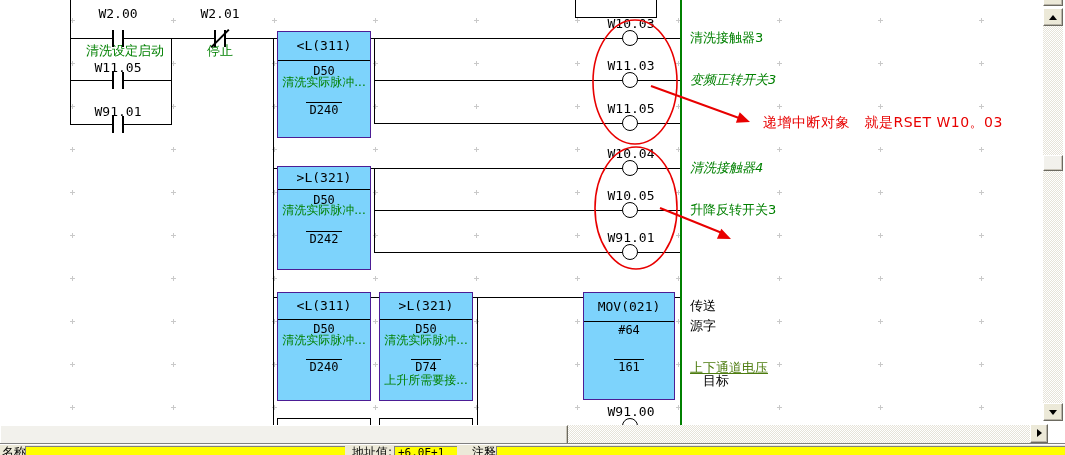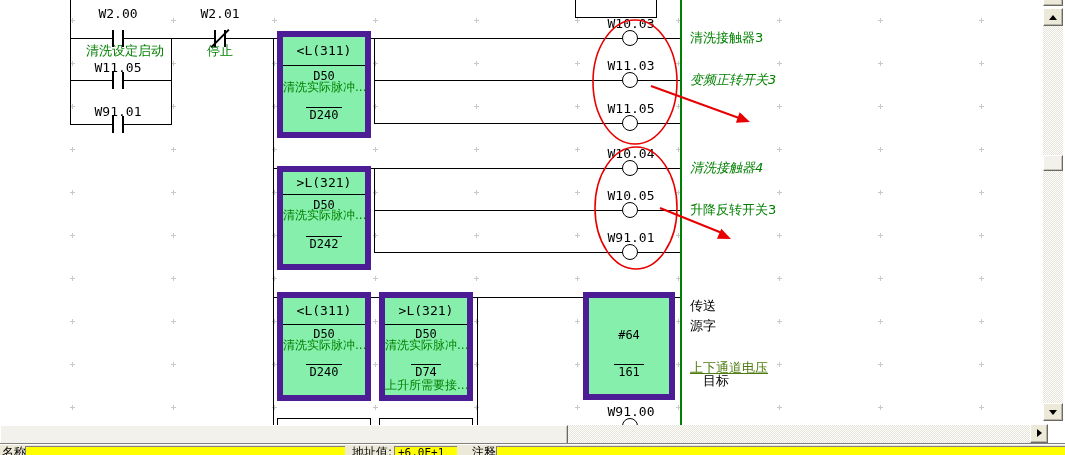--- a/index.html
+++ b/index.html
@@ -15,21 +15,21 @@
   .mono{font-family:"DejaVu Sans Mono","Liberation Mono",monospace;}
   .addr-label{position:absolute;transform:translateX(-50%);white-space:nowrap;
               font-family:"DejaVu Sans Mono","Liberation Mono",monospace;font-size:13px;line-height:12px;background:#fff;padding:0 1px;}
   .com-label{position:absolute;white-space:nowrap;color:#008000;font-size:13px;line-height:13px;}
   .com-center{transform:translateX(-50%);}
   .contact{position:absolute;width:18px;height:17px;}
   .tick{position:absolute;top:0;width:2px;height:17px;background:#000;}
   .gap{position:absolute;left:5px;top:7px;width:8px;height:3px;background:#fff;}
   .slash{position:absolute;left:8px;top:-4px;width:2px;height:25px;background:#000;transform:rotate(45deg);}
   .coil{position:absolute;width:16px;height:16px;border:1px solid #000;border-radius:50%;background:#fff;box-sizing:border-box;}
-  .blk{position:absolute;border:6px solid #4c1d95;background:#86efac;box-sizing:border-box;padding-left:23px;}
+  .blk{position:absolute;border:1px solid #4c1d95;background:#7dd3fc;box-sizing:border-box;padding-left:23px;}
   .blk-title{position:absolute;left:0;right:0;top:0;border-bottom:1px solid #000;text-align:center;
              font-family:"DejaVu Sans Mono","Liberation Mono",monospace;white-space:nowrap;}
   .blk-row{position:absolute;left:0;right:0;text-align:center;font-size:12px;line-height:12px;white-space:nowrap;}
   .r-addr{font-family:"DejaVu Sans Mono","Liberation Mono",monospace;color:#000;}
   .r-com{color:#008000;font-size:12px;}
   .ov{border-top:1px solid #000;padding:1px 4px 0 4px;display:inline-block;}
   .pbox{position:absolute;border:1px solid #000;background:#fff;box-sizing:border-box;}
   .op-label{position:absolute;white-space:nowrap;font-size:13px;line-height:13px;}
   .op-green{color:#4d7c0f;text-decoration:underline;}
   .red-text{position:absolute;color:#e80000;font-size:14px;line-height:14px;letter-spacing:0.5px;white-space:nowrap;}
@@ -233,20 +233,21 @@
           <div class="blk-row r-addr" style="top: 66px;"><span class="ov">D240</span></div>
         </div>
         <div class="blk" style="left: 379px; top: 292px; width: 94px; height: 109px;">
           <div class="blk-title" style="height: 26px; line-height: 26px;">&gt;L(321)</div>
           <div class="blk-row r-addr" style="top: 30px;">D50</div>
           <div class="blk-row r-com" style="top: 41px;">清洗实际脉冲...</div>
           <div class="blk-row r-addr" style="top: 66px;"><span class="ov">D74</span></div>
           <div class="blk-row r-com" style="top: 81px;">上升所需要接...</div>
         </div>
         <div class="blk" style="left: 583px; top: 292px; width: 92px; height: 108px;">
+          <div class="blk-title" style="height: 28px; line-height: 28px;">MOV(021)</div>
           <div class="blk-row r-addr" style="top: 31px;">#64</div>
           <div class="blk-row r-addr" style="top: 66px;"><span class="ov">161</span></div>
         </div>
         <div class="addr-label mono" style="left: 631px; top: 18px;">W10.03</div>
         <div class="com-label" style="left: 690px; top: 31px;">清洗接触器3</div>
         <div class="coil" style="left: 622px; top: 30px;"></div>
         <div class="addr-label mono" style="left: 631px; top: 60px;">W11.03</div>
         <div class="com-label" style="left: 690px; top: 73px; font-style: italic;">变频正转开关3</div>
         <div class="coil" style="left: 622px; top: 72px;"></div>
         <div class="addr-label mono" style="left: 631px; top: 103px;">W11.05</div>
@@ -281,20 +282,21 @@
       <ellipse cx="636" cy="208" rx="41" ry="61" fill="none" stroke="#e80000" stroke-width="1.6"></ellipse>
       <g>
         <line x1="651" y1="86" x2="739" y2="118" stroke="#e80000" stroke-width="2"></line>
         <polygon points="750,122 735.9,122.7 739.7,112.3" fill="#e80000"></polygon>
       </g>
       <g>
         <line x1="660" y1="208" x2="722" y2="233" stroke="#e80000" stroke-width="2"></line>
         <polygon points="731,239 716.9,238.8 721.3,228.7" fill="#e80000"></polygon>
       </g>
     </svg>
+    <div class="red-text" style="left:763px;top:115px;">递增中断对象　就是RSET W10。03</div>
   </div>
 
   <div class="sbtn" id="vfrag"></div>
   <div id="vscroll">
     <div class="sbtn" style="left:0;top:0;width:20px;height:18px;">
       <div class="tri tri-up"></div>
     </div>
     <div class="track" style="position:absolute;left:0;top:18px;width:20px;height:377px;"></div>
     <div class="thumb" style="left:0;top:147px;width:20px;height:16px;"></div>
     <div class="sbtn" style="left:0;top:395px;width:20px;height:18px;">

